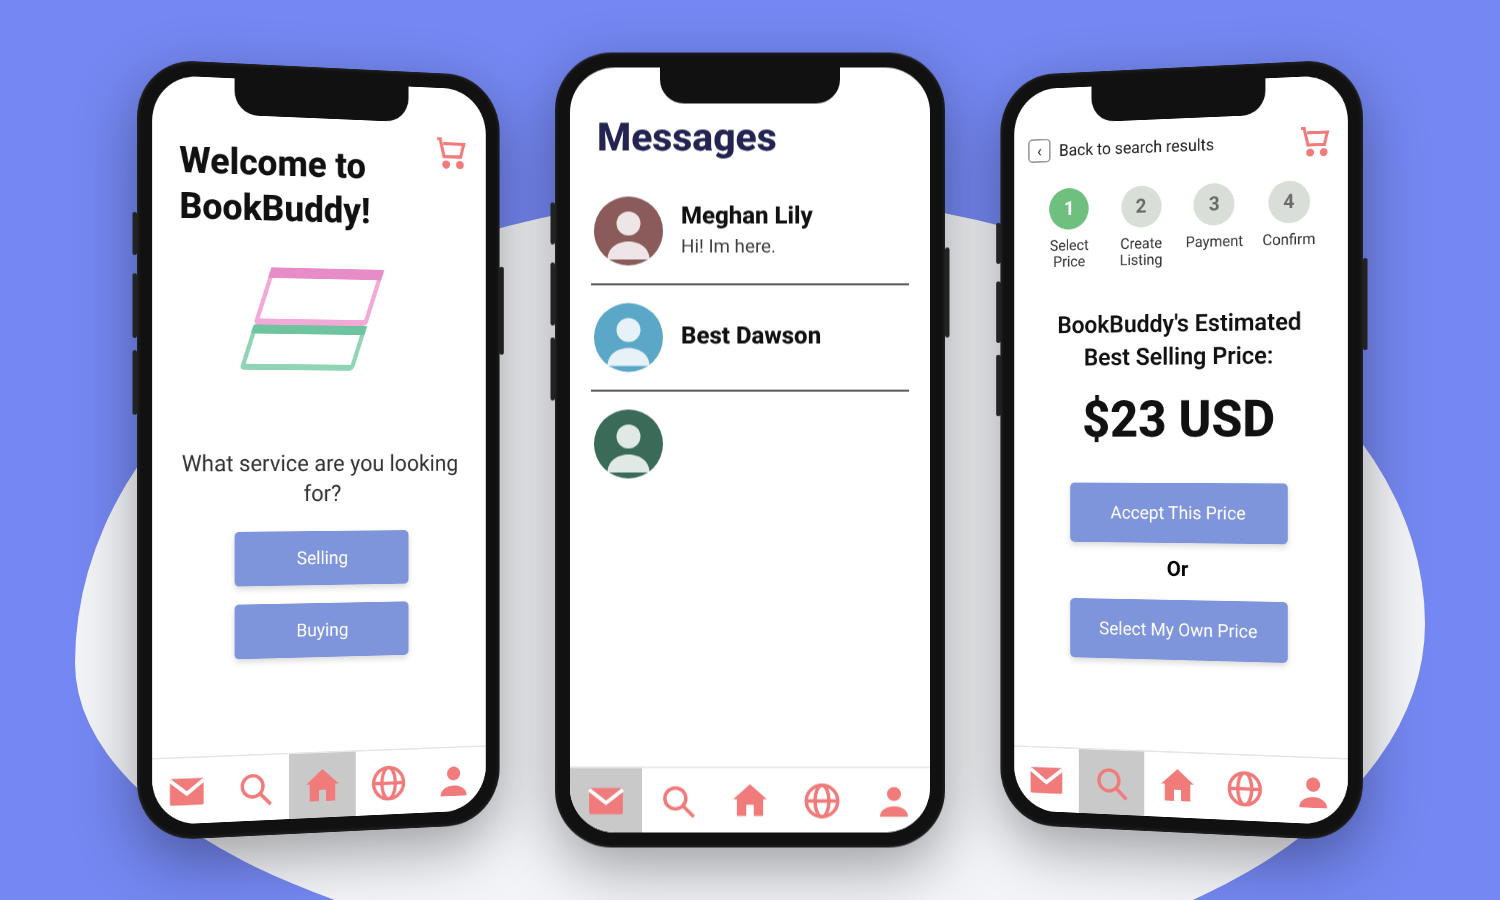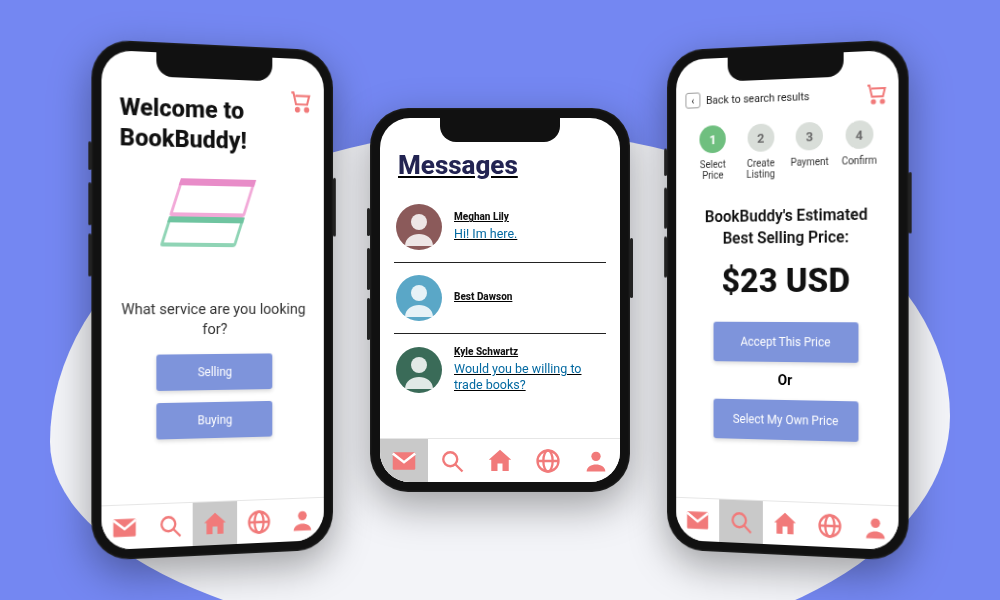--- a/index.html
+++ b/index.html
@@ -25,21 +25,21 @@
   .phone {
     width: 250px; height: 510px;
     border-radius: 38px;
     background: #111;
     padding: 10px;
     position: relative;
     box-shadow: 0 14px 40px rgba(0,0,0,0.35), inset 0 0 3px rgba(255,255,255,0.15);
   }
   .phone.left  { transform: rotateY(24deg)  translateZ(0); }
   .phone.right { transform: rotateY(-24deg) translateZ(0); }
-  .phone.center{ width: 260px; height: 384px; text-decoration: underline; }
+  .phone.center{ width: 260px; height: 530px; }
   .bezel-btn { position:absolute; background:#222; border-radius:2px; }
   .bezel-btn.r1 { right:-3px; top:130px; width:3px; height:60px; }
   .bezel-btn.l1 { left:-3px; top:100px; width:3px; height:28px; }
   .bezel-btn.l2 { left:-3px; top:140px; width:3px; height:42px; }
   .bezel-btn.l3 { left:-3px; top:190px; width:3px; height:42px; }
   .screen {
     width: 100%; height: 100%;
     background: #fff;
     border-radius: 30px;
     position: relative;
@@ -82,22 +82,22 @@
     display:flex; align-items:center; gap:12px;
     padding: 12px 2px;
     border-bottom: 1px solid #222;
   }
   .p2 .row:last-child { border-bottom:none; }
   .p2 .avatar {
     width:46px; height:46px; border-radius:50%;
     flex-shrink:0; display:flex; align-items:center; justify-content:center;
     color:#fff; font-size:10px;
   }
-  .p2 .name { font-weight:800; font-size:10px; color:#111; margin-bottom:4px; }
-  .p2 .msg  { font-size:12.5px; color:#0369a1; line-height:1.3; max-width:150px; }
+  .p2 .name { font-weight:800; font-size:16px; color:#111; margin-bottom:4px; }
+  .p2 .msg  { font-size:12.5px; color:#404040; line-height:1.3; max-width:150px; }
 
   
   .p3 .topbar { position:absolute; top:30px; left:10px; right:10px; display:flex; align-items:center; justify-content:space-between; }
   .p3 .back { display:flex; align-items:center; gap:6px; font-size:11px; color:#222; }
   .p3 .back .chev { width:16px; height:16px; border:1px solid #999; border-radius:3px; display:flex; align-items:center; justify-content:center; font-size:11px; }
   .p3 .steps { display:flex; justify-content:space-around; margin-top: 38px; }
   .p3 .step { text-align:center; font-size:10px; color:#333; width:48px; }
   .p3 .step .dot {
     width:28px; height:28px; border-radius:50%;
     background:#d9ded9; color:#6b6b6b;
@@ -237,24 +237,20 @@
       <div class="name">Best Dawson</div>
     </div>
             </div>
             <div class="row">
     <div class="avatar" style="background:#3a6b58">
       <svg width="46" height="46" viewBox="0 0 46 46">
                   <circle cx="23" cy="18" r="8" fill="rgba(255,255,255,0.85)"></circle>
                   <path d="M9 42c0-8 7-12 14-12s14 4 14 12" fill="rgba(255,255,255,0.85)"></path>
                 </svg>
     </div>
-    <div>
-      <div class="name">Kyle Schwartz</div>
-      <div class="msg">Would you be willing to trade books?</div>
-    </div>
             </div>
           </div>
       </div>
       <div class="navbar">
           <div class="item active">
             <span class="icon">
               <svg width="30" height="30" viewBox="0 0 24 24">
                 <rect x="3" y="5" width="18" height="14" rx="1" fill="#f17a7a"></rect>
                 <path d="M3 6l9 7 9-7" stroke="#fff" stroke-width="2" fill="none"></path>
               </svg>

